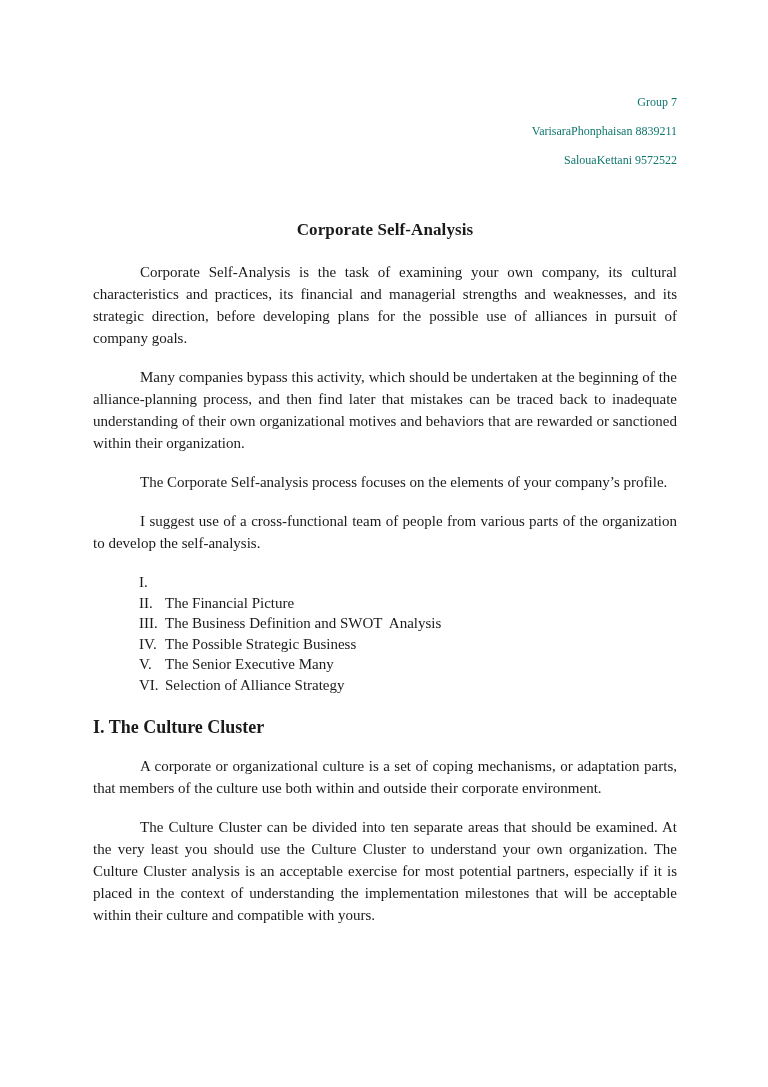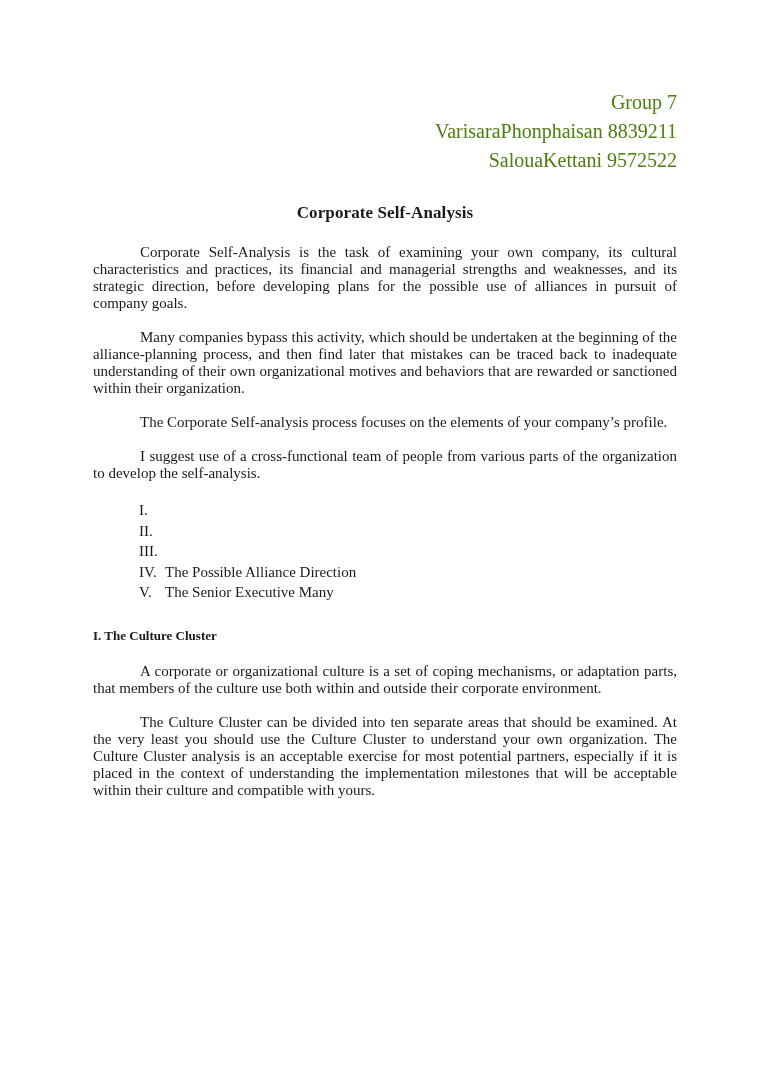--- a/index.html
+++ b/index.html
@@ -29,41 +29,41 @@
     top: 0;
     width: 584px;
   }
 
   
   .header-block {
     padding-top: 88px;
     text-align: right;
   }
   .header-line {
-    font-size: 20px;
+    font-size: 12px;
     line-height: 29px;
-    color: #4d7c0f;
+    color: #0f766e;
     white-space: pre;
   }
 
   
   .doc-title {
-    margin-top: 27px;
+    margin-top: 44px;
     text-align: center;
     font-size: 17px;
     font-weight: bold;
     line-height: 22px;
     letter-spacing: 0.1px;
   }
 
   
   .para {
     margin-top: 17px;
     font-size: 15px;
-    line-height: 17px;
+    line-height: 22px;
     text-align: justify;
     text-justify: inter-word;
     text-indent: 47px;
     white-space: pre-wrap;
     hyphens: none;
   }
   .para.first-para {
     margin-top: 20px;
   }
 
@@ -83,21 +83,21 @@
     flex: 0 0 auto;
   }
   .roman-text {
     flex: 1 1 auto;
     white-space: pre;
   }
 
   
   .section-heading {
     margin-top: 22px;
-    font-size: 13px;
+    font-size: 18px;
     font-weight: bold;
     line-height: 21px;
     text-align: left;
   }
 </style>
 </head>
 <body>
 
 <div class="page">
   <div class="content">
@@ -114,31 +114,37 @@
     <p class="para">Many companies bypass this activity, which should be undertaken at the beginning of the alliance-planning process, and then find later that mistakes can be traced back to inadequate understanding of their own organizational motives and behaviors that are rewarded or sanctioned within their organization.</p>
     <p class="para">The Corporate Self-analysis process focuses on the elements of your company’s profile.</p>
     <p class="para">I suggest use of a cross-functional team of people from various parts of the organization to develop the self-analysis.</p>
 
     <div class="roman-list">
       <div class="roman-row">
         <span class="roman-num">I.</span>
       </div>
       <div class="roman-row">
         <span class="roman-num">II.</span>
+        <span class="roman-text">The Financial Picture</span>
       </div>
       <div class="roman-row">
         <span class="roman-num">III.</span>
+        <span class="roman-text">The Business Definition and SWOT  Analysis</span>
       </div>
       <div class="roman-row">
         <span class="roman-num">IV.</span>
-        <span class="roman-text">The Possible Alliance Direction</span>
+        <span class="roman-text">The Possible Strategic Business</span>
       </div>
       <div class="roman-row">
         <span class="roman-num">V.</span>
         <span class="roman-text">The Senior Executive Many</span>
+      </div>
+      <div class="roman-row">
+        <span class="roman-num">VI.</span>
+        <span class="roman-text">Selection of Alliance Strategy</span>
       </div>
     </div>
 
     <h2 class="section-heading">I. The Culture Cluster</h2>
 
     <p class="para">A corporate or organizational culture is a set of coping mechanisms, or adaptation parts, that members of the culture use both within and outside their corporate environment.</p>
     <p class="para">The Culture Cluster can be divided into ten separate areas that should be examined. At the very least you should use the Culture Cluster to understand your own organization. The Culture Cluster analysis is an acceptable exercise for most potential partners, especially if it is placed in the context of understanding the implementation milestones that will be acceptable within their culture and compatible with yours.</p>
 
   </div>
 </div>

